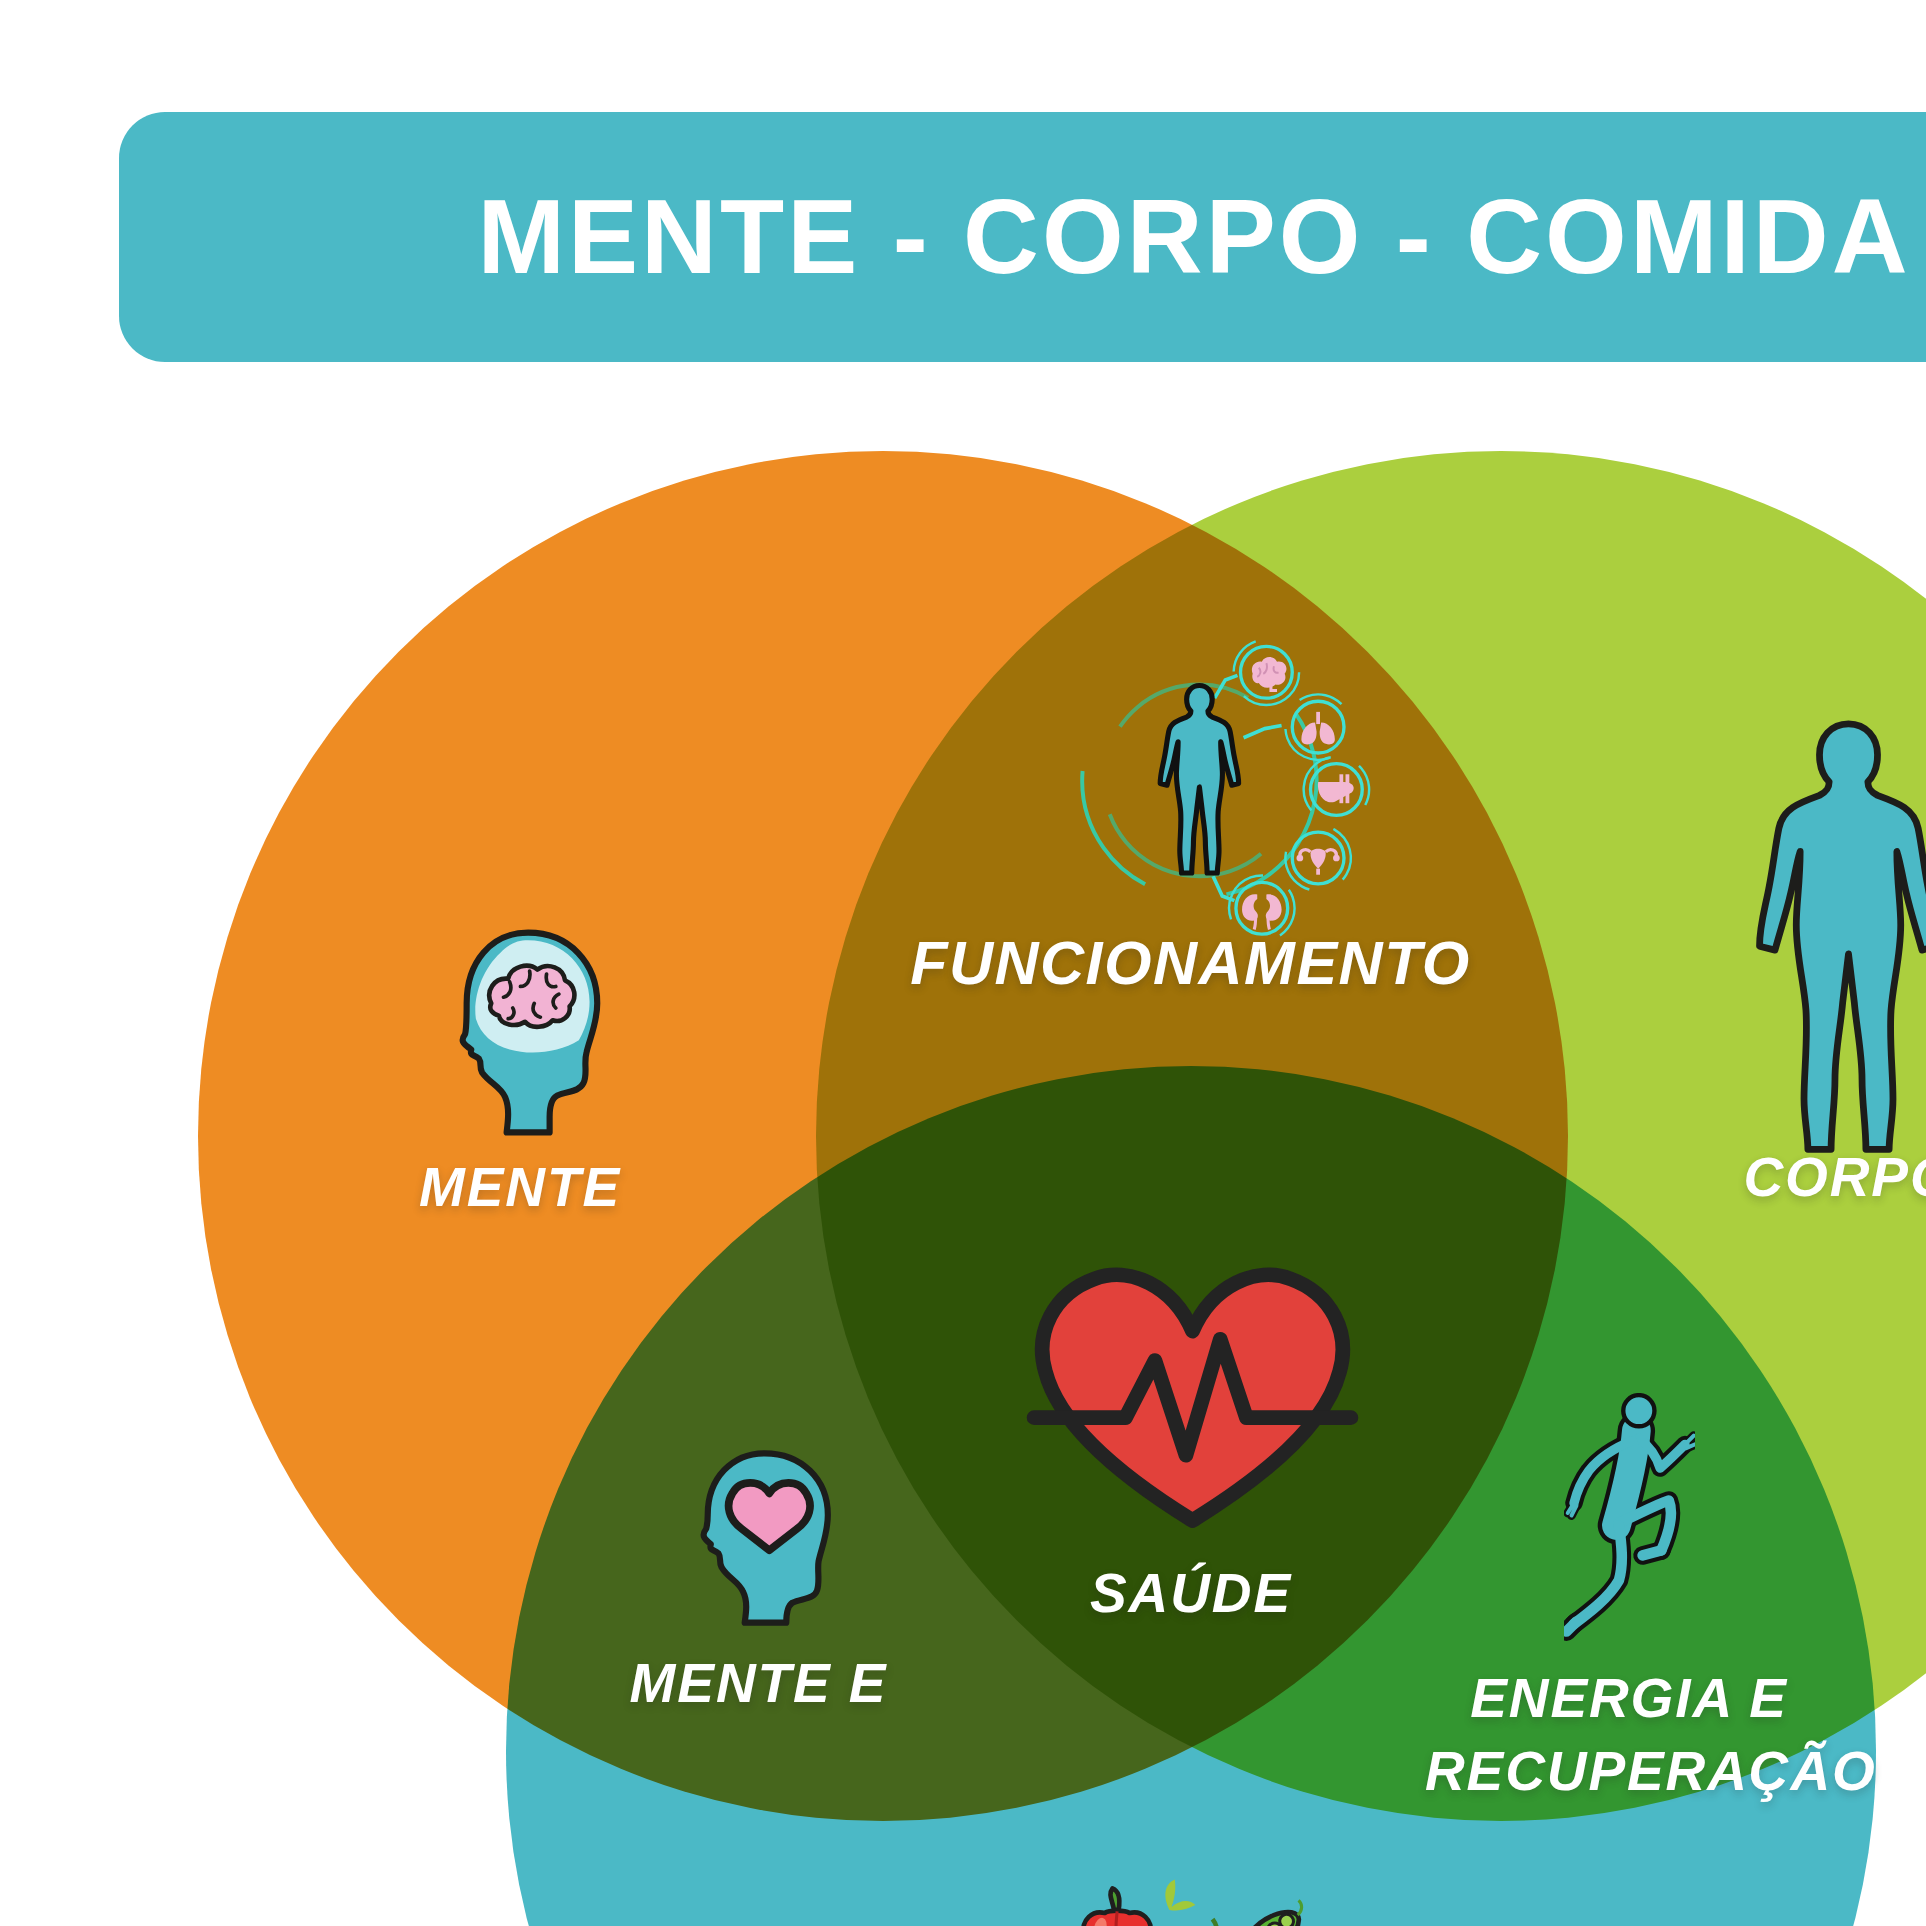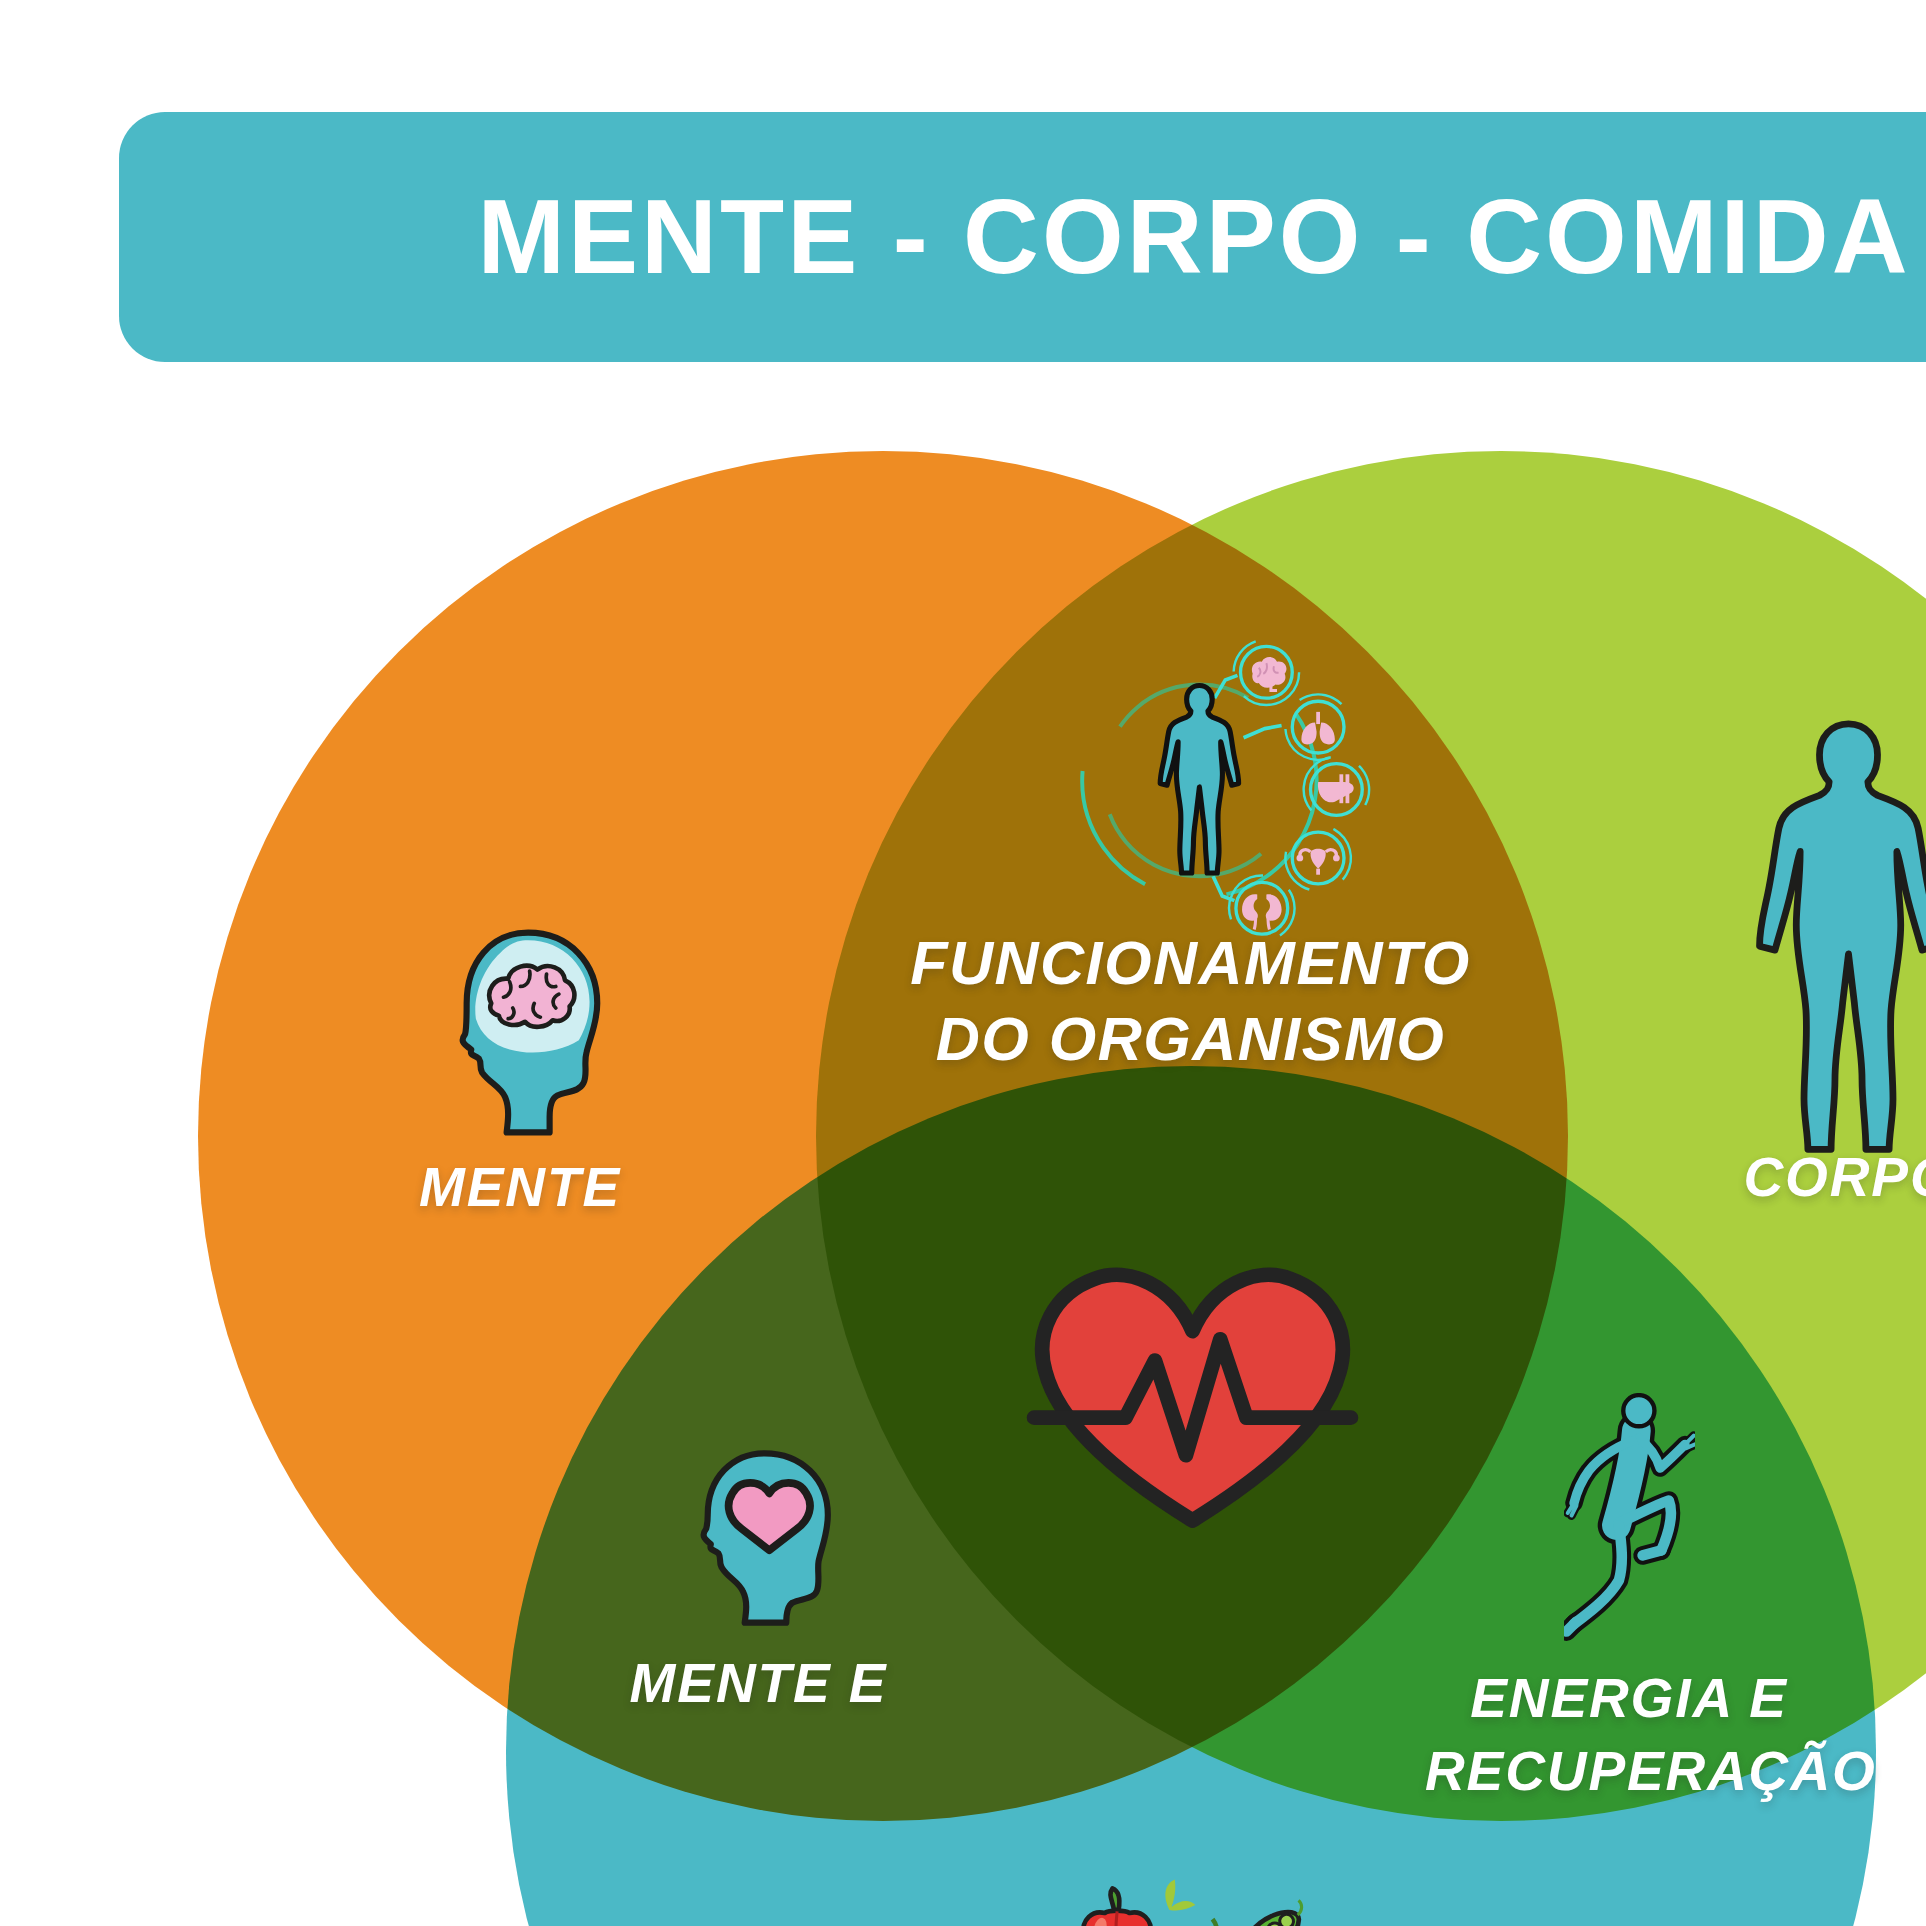--- a/index.html
+++ b/index.html
@@ -121,27 +121,27 @@
       <g transform="translate(128,184)">
         <circle r="17" fill="none" stroke="#3fe0d4" stroke-width="2.2"></circle>
         <circle r="21.5" fill="none" stroke="#3fe0d4" stroke-width="1.6" stroke-dasharray="42 20 34 39" transform="rotate(160)"></circle>
         <path d="M-3,-9 C-9,-10 -13,-5 -13,1 C-13,6 -9,9 -5,8 C-2,7 -2,4 -4,2 C-6,0 -6,-4 -3,-6 Z" fill="#f2b8d2"></path>
         <path d="M3,-9 C9,-10 13,-5 13,1 C13,6 9,9 5,8 C2,7 2,4 4,2 C6,0 6,-4 3,-6 Z" fill="#f2b8d2"></path>
         <path d="M-4,4 C-4,8 -4,11 -5,14 M4,4 C4,8 4,11 5,14" fill="none" stroke="#f2b8d2" stroke-width="2"></path>
       </g>
     </svg>
     <div class="vlabel double func lbl-func">
       <div>FUNCIONAMENTO</div>
-      <div>DO ORGANISMO</div>
     </div>
 
     <svg class="icon i-saude" viewBox="0 0 210 200">
       <path d="M105,52 C93,24 66,12 45,20 C20,29 8,53 15,77 C23,108 58,139 105,168 C152,139 187,108 195,77 C202,53 190,29 165,20 C144,12 117,24 105,52 Z" fill="#e2413b" stroke="#232323" stroke-width="9" stroke-linejoin="round" stroke-linecap="round"></path>
       <path d="M8,105 L64,105 L82,70 L101,128 L122,57 L138,105 L202,105" fill="none" stroke="#232323" stroke-width="9" stroke-linejoin="round" stroke-linecap="round"></path>
     </svg>
+    <div class="vlabel single lbl-saude">SAÚDE</div>
 
     <svg class="icon i-humor" viewBox="0 0 100 118">
       <path d="M55,4 C79,4 96,21 96,44 C96,56 92,65 90,74 C89,80 91,87 89,93 C87,99 79,98 73,101 C70,103 69,108 69,114 L42,114 C43,107 44,100 41,94 C38,87 31,85 27,78 C25,74 27,72 25,69 C21,66 19,67 20,63 C15,59 14,57 17,53 C18,49 18,47 18,44 C18,20 34,4 55,4 Z" fill="#4bb9c6" stroke="#1d1d1b" stroke-width="4" stroke-linejoin="round"></path>
       <path d="M58,30 C52,21 39,21 34,30 C29,38 32,47 40,53 L58,67 L76,53 C84,47 87,38 82,30 C77,21 64,21 58,30 Z" fill="#f29ac2" stroke="#1d1d1b" stroke-width="5" stroke-linejoin="round"></path>
     </svg>
     <div class="vlabel double lbl-humor">
       <div>MENTE E</div>
     </div>
 
     <svg class="icon i-energia" viewBox="0 0 105 200">

